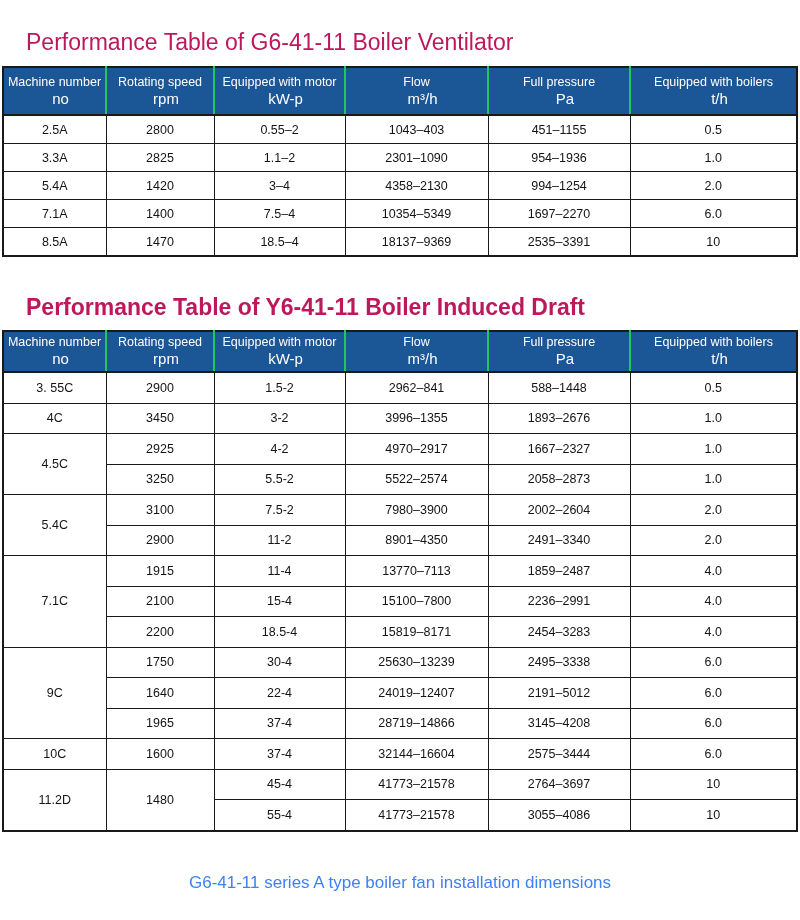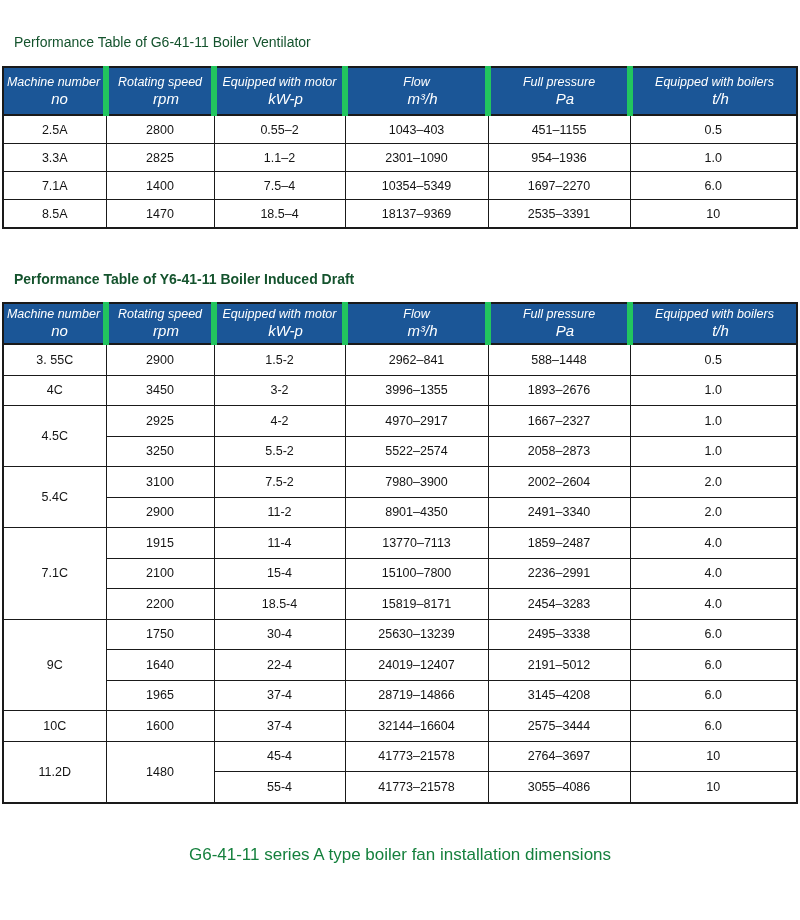--- a/index.html
+++ b/index.html
@@ -11,48 +11,47 @@
   body {
     width: 800px;
     height: 920px;
     overflow: hidden;
   }
   .page {
     width: 796px;
     margin: 0 auto;
   }
   .table-title {
-    color: #14532d;
-    font-size: 14px;
+    color: #be185d;
+    font-size: 23px;
     font-weight: 400;
     line-height: 26px;
-    margin: 4px;
+    margin: 16px;
     padding-left: 8px;
   }
   .title-1 { margin-top: 29px; margin-bottom: 11px; }
   .title-2 { margin-top: 37px; margin-bottom: 10px; font-weight: bold; }
 
   table.perf {
     width: 794px;
     border-collapse: collapse;
     table-layout: fixed;
     border: 2px solid #1a1a1a;
   }
   table.perf th {
     background: #1b5697;
     color: #ffffff;
     font-weight: 400;
     text-align: center;
     vertical-align: middle;
     padding: 2px 0 3px 0;
     border-bottom: 2px solid #1a1a1a;
-    font-style: italic;
   }
   table.perf th + th {
-    border-left: 6px solid #22c55e;
+    border-left: 2px solid #22c55e;
   }
   .h-label {
     font-size: 12.5px;
     line-height: 16px;
     white-space: nowrap;
   }
   .h-unit {
     font-size: 15px;
     line-height: 18px;
     padding-left: 12px;
@@ -65,21 +64,21 @@
     font-size: 12.5px;
     padding: 0;
     background: #ffffff;
   }
   table.t1 th { height: 41px; }
   table.t1 td { height: 27px; margin-top: 16px; }
   table.t2 th { height: 34px; }
   table.t2 td { height: 29.5px; }
 
   .caption {
-    color: #15803d;
+    color: #3b82f6;
     font-size: 17px;
     text-align: center;
     margin-top: 41px;
   }
 </style>
 </head>
 <body>
 
 <div class="page">
 
@@ -133,20 +132,28 @@
         </tr>
         <tr>
           <td>3.3A</td>
           <td>2825</td>
           <td>1.1–2</td>
           <td>2301–1090</td>
           <td>954–1936</td>
           <td>1.0</td>
         </tr>
         <tr>
+          <td>5.4A</td>
+          <td>1420</td>
+          <td>3–4</td>
+          <td>4358–2130</td>
+          <td>994–1254</td>
+          <td>2.0</td>
+        </tr>
+        <tr>
           <td>7.1A</td>
           <td>1400</td>
           <td>7.5–4</td>
           <td>10354–5349</td>
           <td>1697–2270</td>
           <td>6.0</td>
         </tr>
         <tr>
           <td>8.5A</td>
           <td>1470</td>

